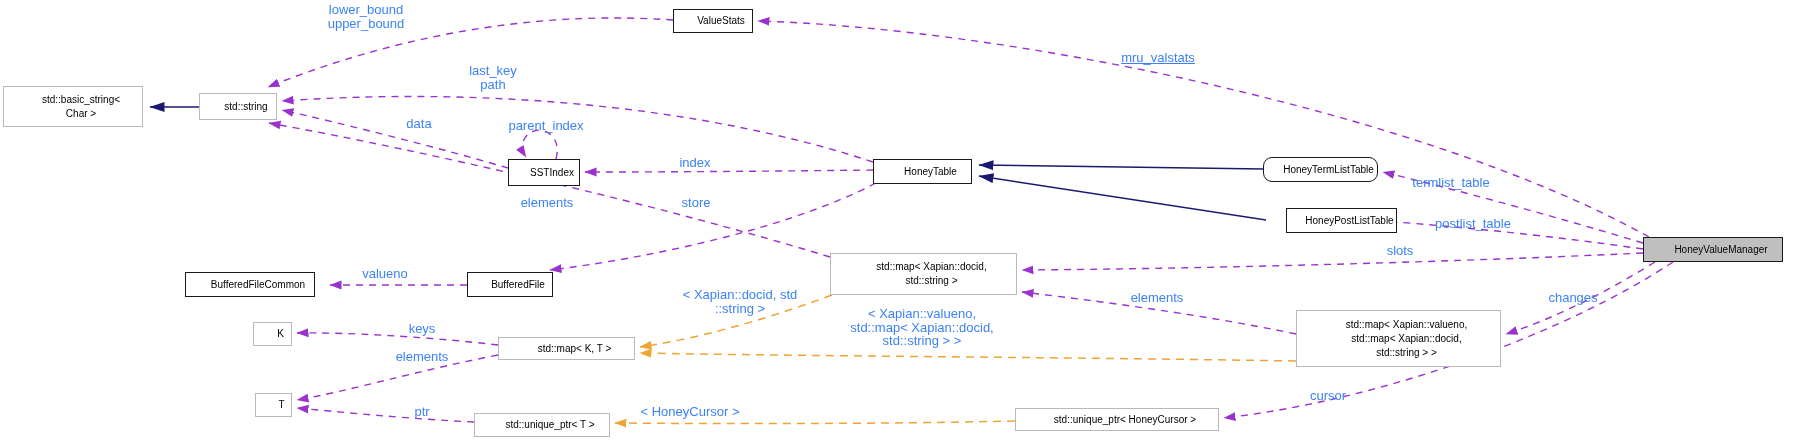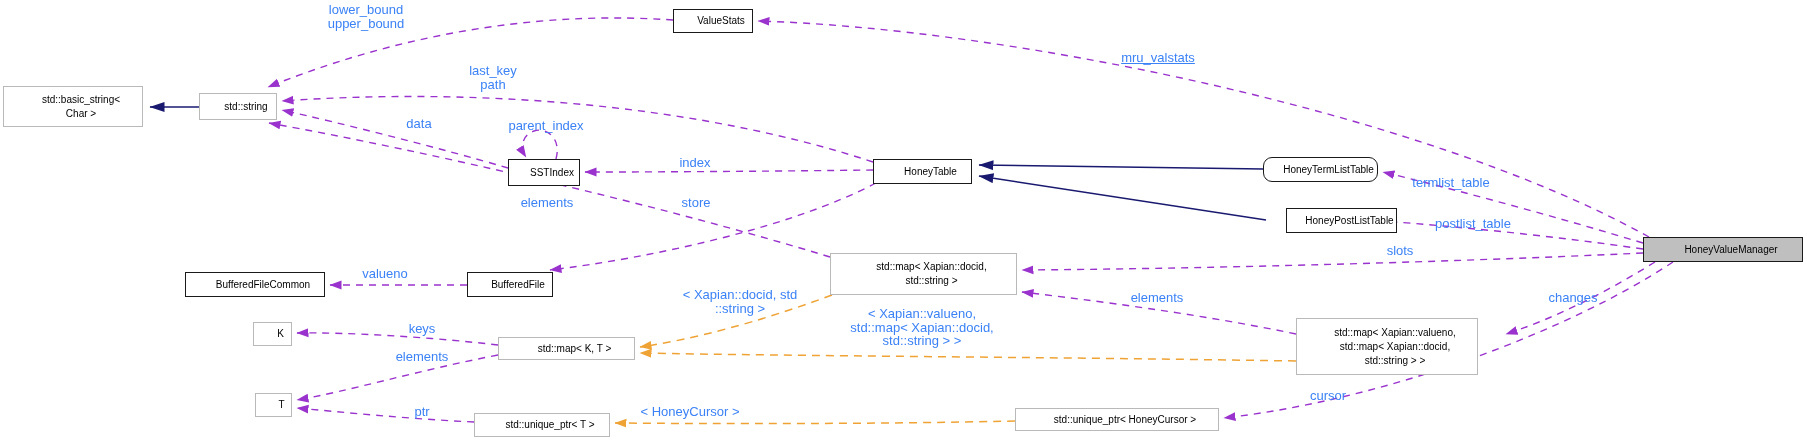--- a/index.html
+++ b/index.html
@@ -76,30 +76,30 @@
   </svg>
 
   <div class="node" style="left:3px;top:86px;width:140px;height:41px;">std::basic_string&lt;
 Char &gt;</div>
   <div class="node" style="left:199px;top:93px;width:78px;height:27px;">std::string</div>
   <div class="node doc" style="left:673px;top:9px;width:80px;height:24px;">ValueStats</div>
   <div class="node doc" style="left:508px;top:159px;width:72px;height:27px;">SSTIndex</div>
   <div class="node doc" style="left:873px;top:159px;width:99px;height:25px;text-align:center;">HoneyTable</div>
   <div class="node doc" style="left:1263px;top:157px;width:115px;height:25px;border-radius:9px;">HoneyTermListTable</div>
   <div class="node doc" style="left:1266px;top:208px;width:111px;height:25px;margin-left:20px;">HoneyPostListTable</div>
-  <div class="node main" style="left:1643px;top:237px;width:160px;height:25px;">HoneyValueManager</div>
-  <div class="node doc" style="left:185px;top:272px;width:140px;height:25px;">BufferedFileCommon</div>
+  <div class="node main" style="left:1643px;top:237px;width:140px;height:25px;">HoneyValueManager</div>
+  <div class="node doc" style="left:185px;top:272px;width:130px;height:25px;">BufferedFileCommon</div>
   <div class="node doc" style="left:467px;top:272px;width:86px;height:25px;">BufferedFile</div>
   <div class="node" style="left:253px;top:322px;width:39px;height:24px;">K</div>
   <div class="node" style="left:255px;top:393px;width:37px;height:24px;">T</div>
   <div class="node" style="left:498px;top:337px;width:137px;height:23px;">std::map&lt; K, T &gt;</div>
   <div class="node" style="left:474px;top:413px;width:136px;height:24px;">std::unique_ptr&lt; T &gt;</div>
   <div class="node" style="left:830px;top:253px;width:187px;height:42px;">std::map&lt; Xapian::docid,
 std::string &gt;</div>
-  <div class="node" style="left:1296px;top:318px;width:182px;height:57px;">std::map&lt; Xapian::valueno,
+  <div class="node" style="left:1296px;top:310px;width:205px;height:57px;">std::map&lt; Xapian::valueno,
 std::map&lt; Xapian::docid,
 std::string &gt; &gt;</div>
   <div class="node" style="left:1015px;top:408px;width:204px;height:23px;">std::unique_ptr&lt; HoneyCursor &gt;</div>
 
   <div class="elabel" style="left:366px;top:3px;">lower_bound
 upper_bound</div>
   <div class="elabel" style="left:493px;top:64px;">last_key
 path</div>
   <div class="elabel" style="left:419px;top:117px;">data</div>
   <div class="elabel" style="left:546px;top:119px;">parent_index</div>

